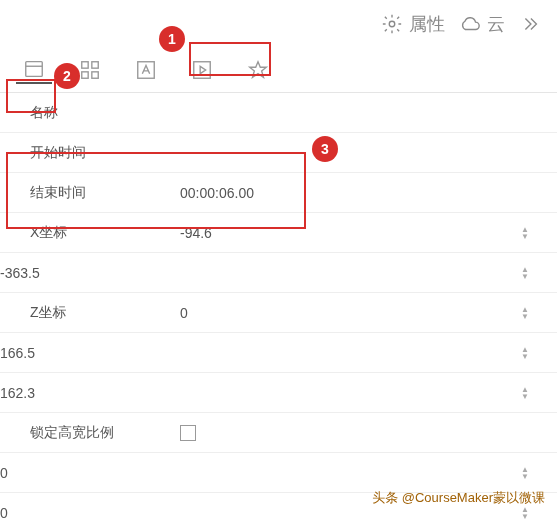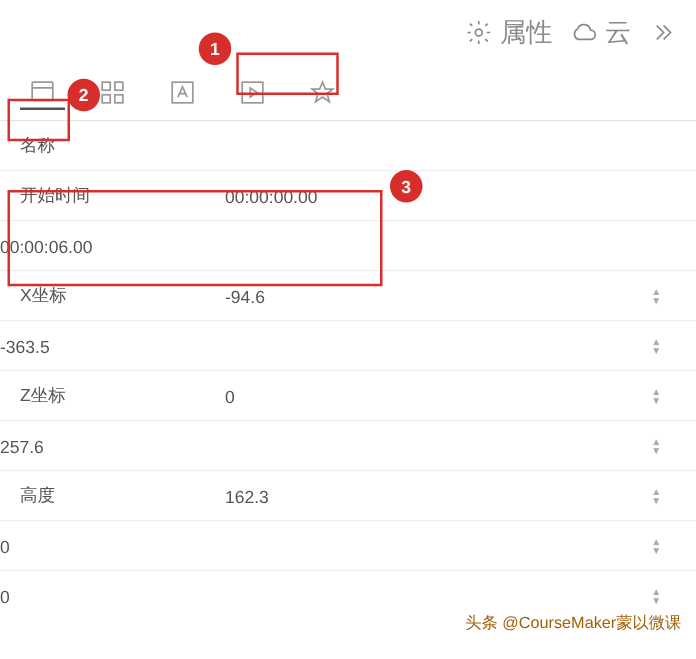--- a/index.html
+++ b/index.html
@@ -1,26 +1,26 @@
 <!DOCTYPE html>
 <html><head>
 <meta charset="utf-8">
 <style>
 *{box-sizing:border-box;margin:0;padding:0;font-family:"Microsoft YaHei",sans-serif}
 body{background:#fff;width:557px;height:527px;position:relative;overflow:hidden}
-.topbar{display:flex;align-items:center;gap:14px;padding:12px 16px;justify-content:flex-end;color:#8a8a8a;font-size:21px}
+.topbar{display:flex;align-items:center;gap:14px;padding:12px 16px;justify-content:flex-end;color:#8a8a8a;font-size:18px}
 .top-item{display:flex;align-items:center;gap:6px;cursor:pointer}
 .top-item svg{width:22px;height:22px;stroke:#8a8a8a;fill:none;stroke-width:1.5}
 .tabbar{display:flex;align-items:center;gap:20px;padding:8px 16px;border-bottom:1px solid #e5e5e5}
 .tab-btn{width:36px;height:28px;display:flex;align-items:center;justify-content:center;cursor:pointer;color:#999}
 .tab-btn svg{width:22px;height:22px;stroke:#999;fill:none;stroke-width:1.5}
 .tab-btn.active{border-bottom:2px solid #555}
 .prop-table{width:100%;font-size:14px;color:#555}
 .prop-row{display:flex;align-items:center;border-bottom:1px solid #eee;height:40px}
-.prop-label{width:180px;padding-left:16px}
+.prop-label{width:180px;padding-left:30px}
 .prop-value{flex:1;display:flex;align-items:center}
 .stepper{width:18px;display:flex;flex-direction:column;margin-right:18px;color:#aaa;font-size:8px;cursor:pointer}
 .stepper span{line-height:7px}
 .checkbox{width:16px;height:16px;border:1px solid #999;background:#fff;cursor:pointer}
 .callout{position:absolute;width:26px;height:26px;border-radius:50%;background:#d82e2b;color:#fff;font-size:14px;font-weight:bold;display:flex;align-items:center;justify-content:center;z-index:10}
 .highlight-box{position:absolute;border:2px solid #d82e2b;z-index:5;pointer-events:none}
 .watermark{position:absolute;bottom:20px;right:12px;font-size:13px;color:#a16207}
 </style>
 </head>
 <body>
@@ -88,23 +88,23 @@
       </svg>
   </div>
 </div>
 
 <div class="prop-table">
   <div class="prop-row">
     <div class="prop-label">名称</div>
   </div>
   <div class="prop-row">
     <div class="prop-label">开始时间</div>
-    <div class="prop-value">00:00:00.00</div>
   </div>
   <div class="prop-row">
+    <div class="prop-label">结束时间</div>
     <div class="prop-value">00:00:06.00</div>
   </div>
   <div class="prop-row">
     <div class="prop-label">X坐标</div>
     <div class="prop-value">
         <span style="flex:1">-94.6</span>
         <div class="stepper">
           <span>▲</span>
           <span>▼</span>
         </div>
@@ -124,35 +124,40 @@
     <div class="prop-value">
         <span style="flex:1">0</span>
         <div class="stepper">
           <span>▲</span>
           <span>▼</span>
         </div>
       </div>
   </div>
   <div class="prop-row">
     <div class="prop-value">
-        <span style="flex:1">257.6</span>
+        <span style="flex:1">166.5</span>
         <div class="stepper">
           <span>▲</span>
           <span>▼</span>
         </div>
       </div>
   </div>
   <div class="prop-row">
-    <div class="prop-label">高度</div>
     <div class="prop-value">
         <span style="flex:1">162.3</span>
         <div class="stepper">
           <span>▲</span>
           <span>▼</span>
         </div>
+      </div>
+  </div>
+  <div class="prop-row">
+    <div class="prop-label">锁定高宽比例</div>
+    <div class="prop-value">
+        <div class="checkbox"></div>
       </div>
   </div>
   <div class="prop-row">
     <div class="prop-value">
         <span style="flex:1">0</span>
         <div class="stepper">
           <span>▲</span>
           <span>▼</span>
         </div>
       </div>

